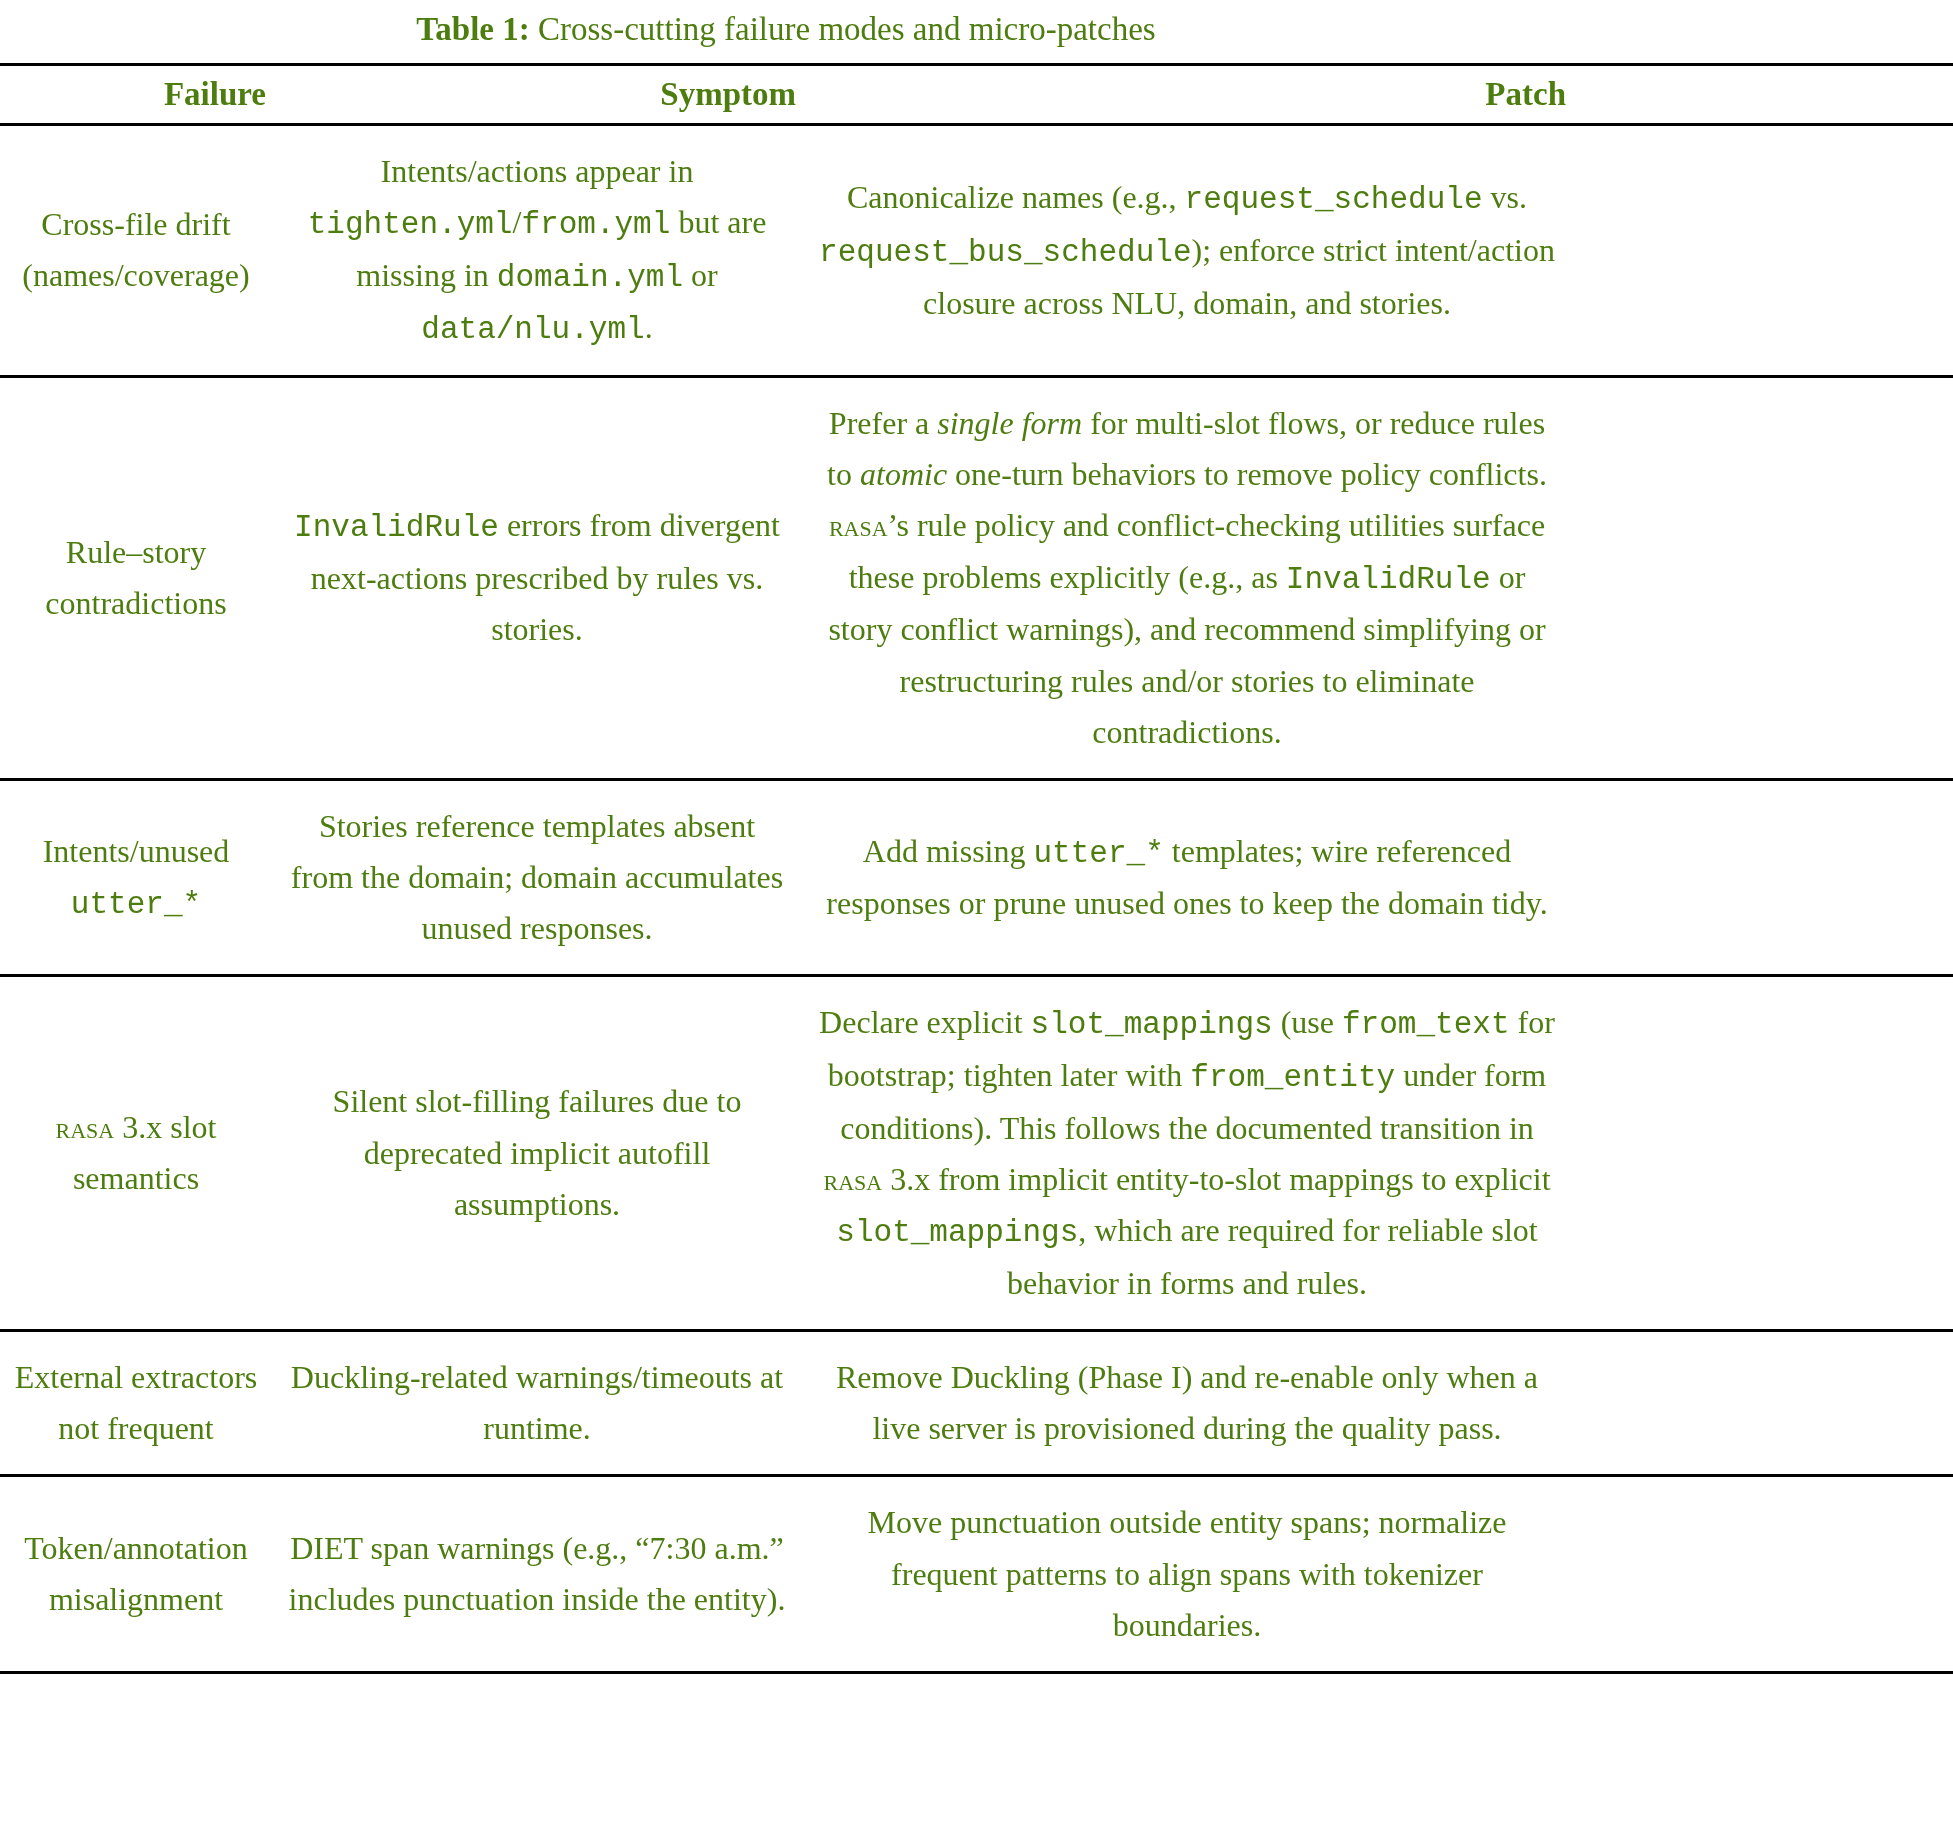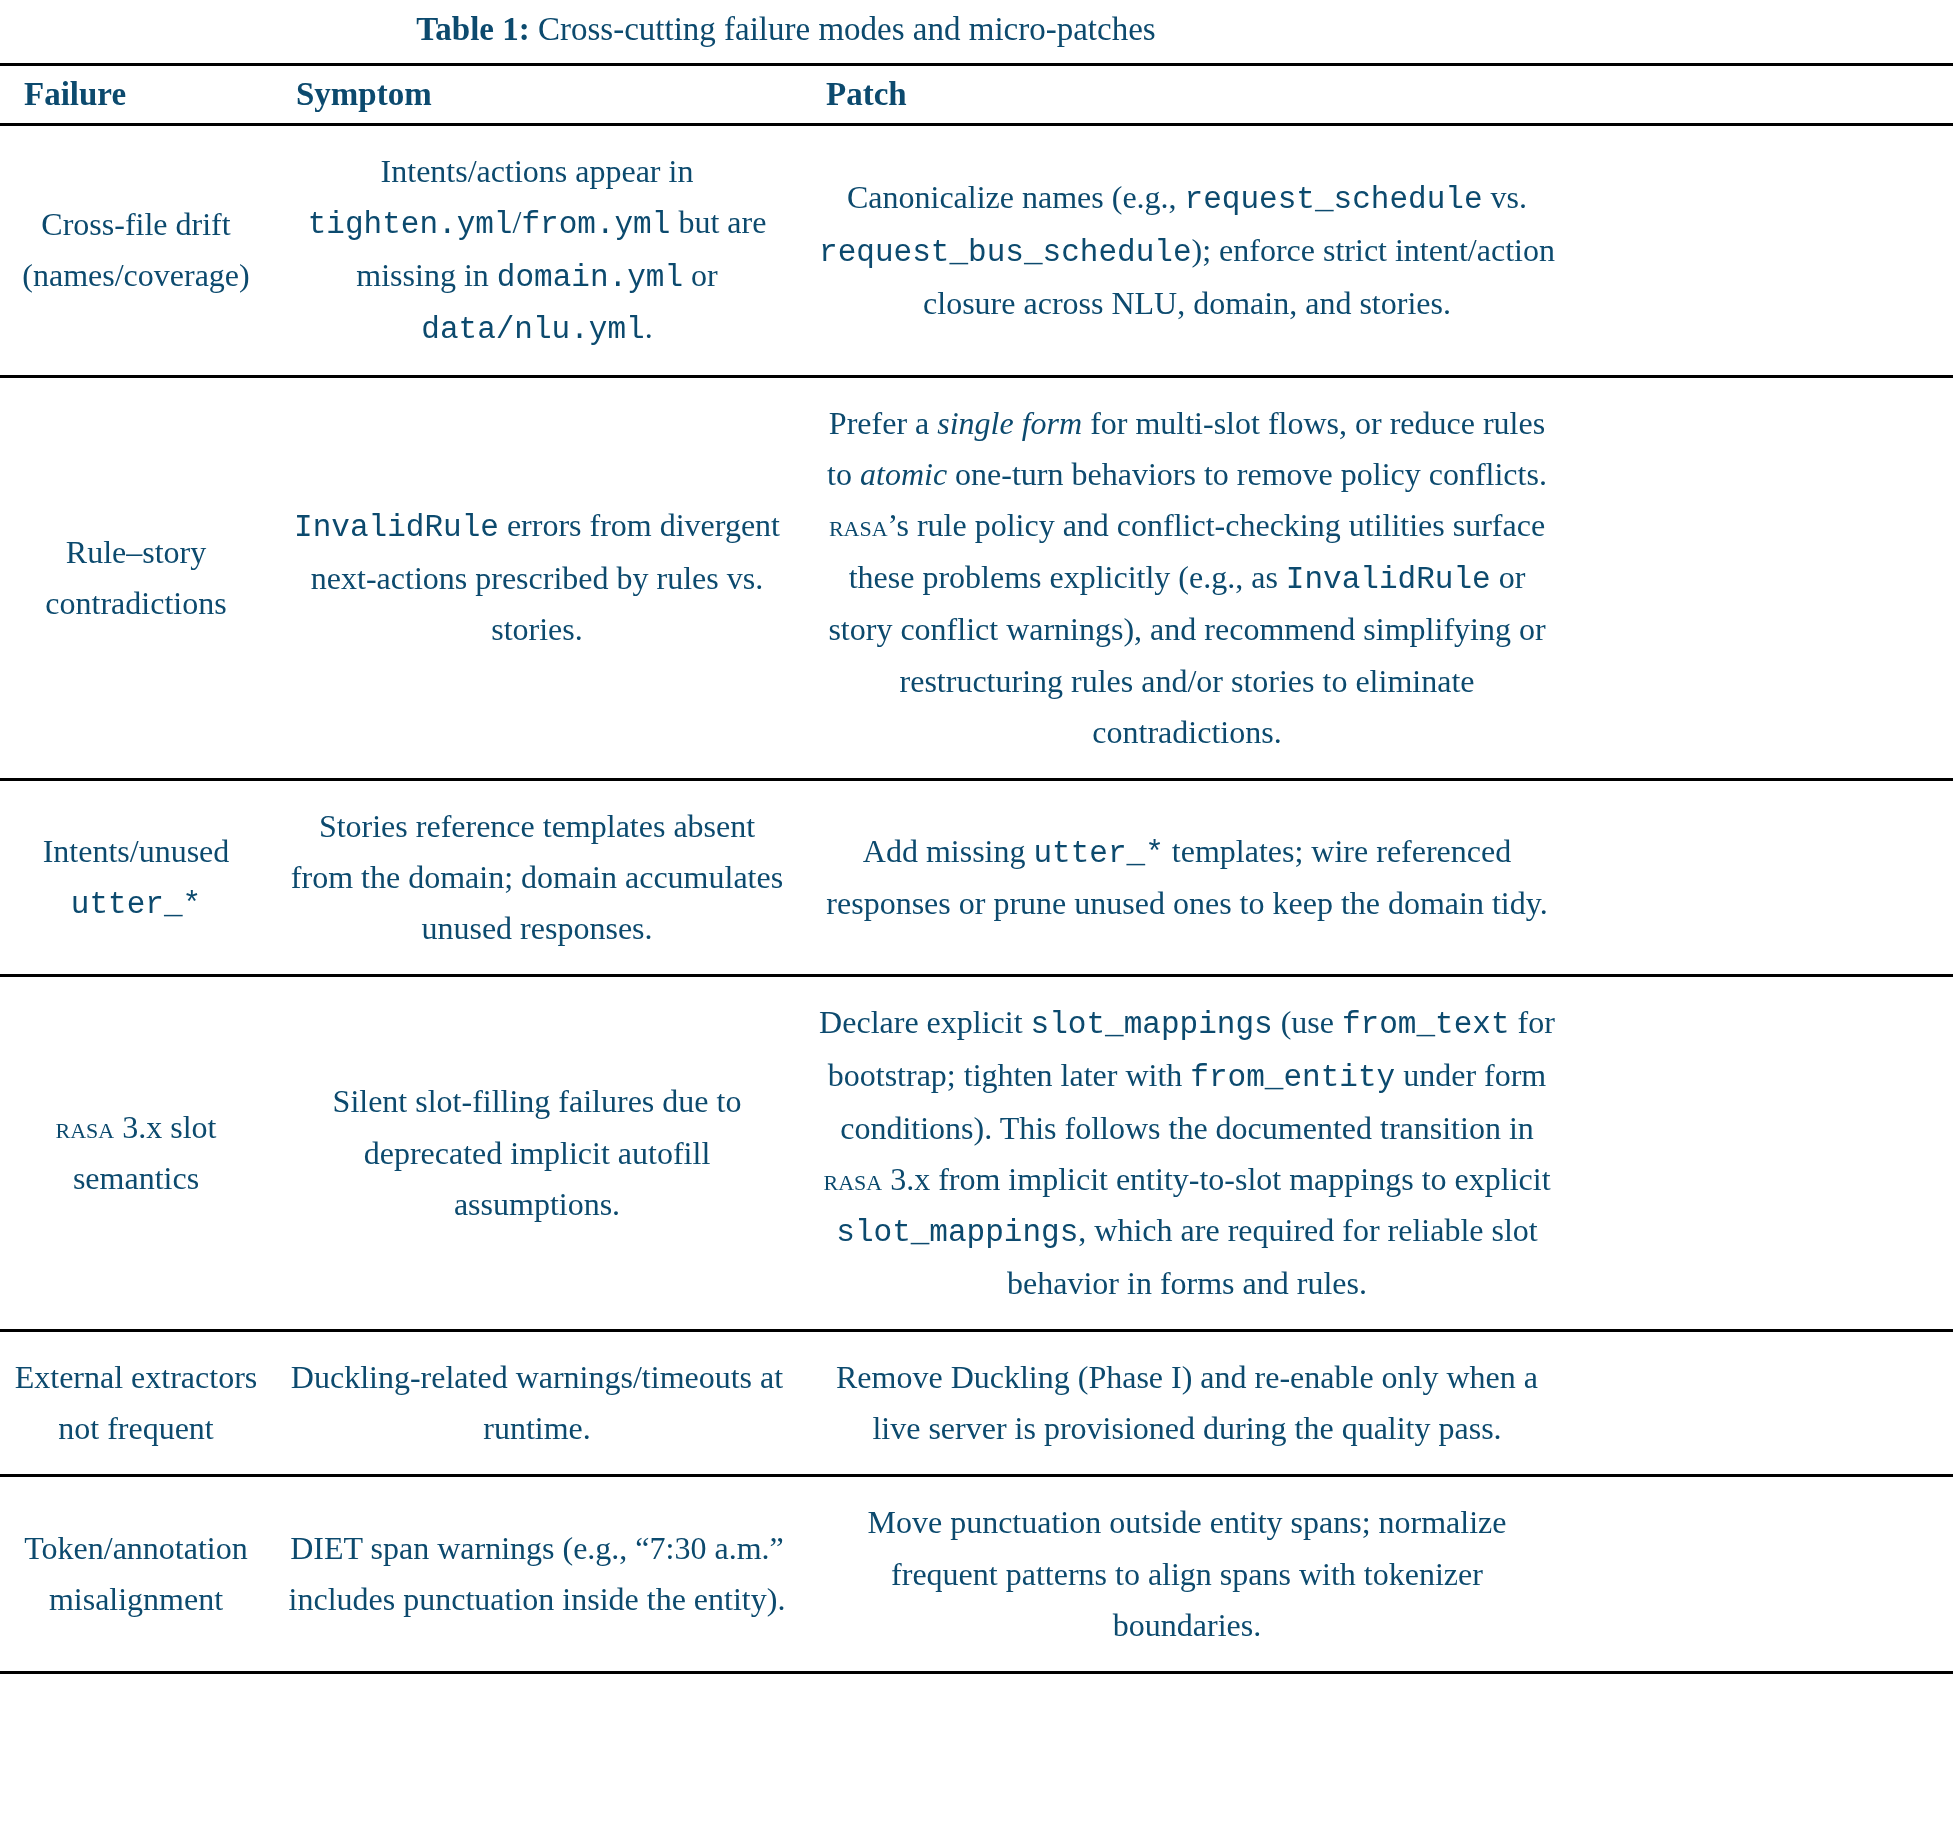--- a/index.html
+++ b/index.html
@@ -5,21 +5,21 @@
   html, body {
     margin: 0;
     padding: 0;
     background: #ffffff;
   }
   .page {
     width: 1953px;
     min-height: 1840px;
     box-sizing: border-box;
     background: #ffffff;
-    color: #0c4a6e;
+    color: #4d7c0f;
     font-family: "Liberation Serif", "DejaVu Serif", serif;
     padding-top: 6px;
   }
   .caption {
     width: 1572px;
     text-align: center;
     font-size: 33px;
     line-height: 1.3;
     padding: 2px 0 12px 0;
   }
@@ -38,23 +38,23 @@
   }
   tbody tr {
     border-bottom: 3px solid #000;
   }
   tbody tr:last-child {
     border-bottom: none;
   }
   th {
     font-size: 33px;
     font-weight: bold;
-    text-align: left;
+    text-align: right;
     vertical-align: middle;
-    padding: 10px 24px;
+    padding: 10px 6px;
   }
   td {
     font-size: 32px;
     line-height: 1.6;
     text-align: center;
     vertical-align: middle;
     padding: 20px 14px;
   }
   .seg-code {
     font-family: "Liberation Mono", "DejaVu Sans Mono", monospace;

